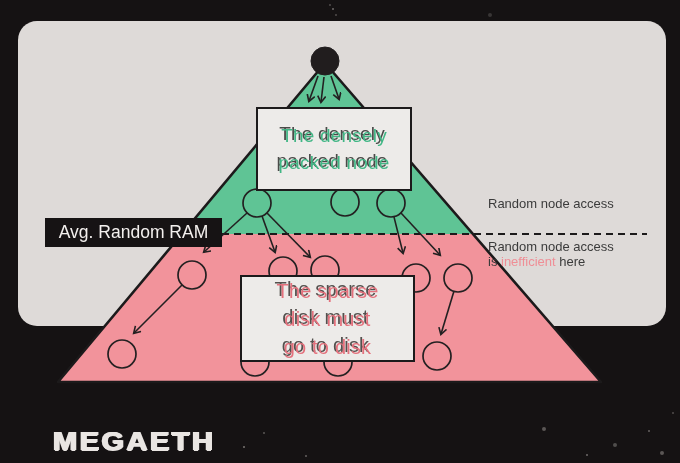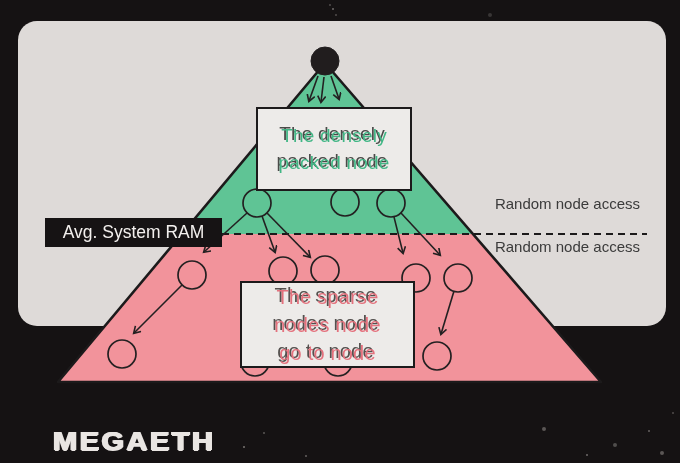--- a/index.html
+++ b/index.html
@@ -9,24 +9,24 @@
     --footer_text:#e9e5e2; --label_bg:#161314; --label_text:#f3f0ee;
   }
   *{margin:0;padding:0;box-sizing:border-box;}
   html,body{width:680px;height:463px;overflow:hidden;}
   body{background:var(--background);font-family:"Liberation Sans","DejaVu Sans",sans-serif;position:relative;}
   #canvas{position:absolute;left:18px;top:21px;width:648px;height:305px;background:var(--canvas);border-radius:19px;}
   #diagram-svg{position:absolute;left:0;top:0;}
   .callout{position:absolute;background:var(--box_bg);border:2px solid var(--outline);text-align:center;display:flex;flex-direction:column;justify-content:center;}
   #dense-box{left:238px;top:86px;width:156px;height:84px;}
   #dense-box .ln{font-size:19px;line-height:27px;color:var(--dense_text);text-shadow:-2px -2px 0 #4a4a48;letter-spacing:0.2px;}
-  #sparse-box{left:222px;top:260px;width:175px;height:87px;}
+  #sparse-box{left:222px;top:254px;width:175px;height:87px;}
   #sparse-box .ln{font-size:20px;line-height:28px;color:var(--sparse_text);text-shadow:-2px -2px 0 #54504e;letter-spacing:0.2px;}
   #ram-label{position:absolute;left:27px;top:197px;width:177px;height:29px;background:var(--label_bg);color:var(--label_text);font-size:17.5px;display:flex;align-items:center;justify-content:center;}
-  .annotation{position:absolute;left:470px;width:152px;text-align:right;font-size:15px;line-height:15px;color:var(--annotation_text);}
+  .annotation{position:absolute;left:470px;width:152px;text-align:left;font-size:13px;line-height:15px;color:var(--annotation_text);}
   #annotation-top{top:175px;}
   #annotation-bottom{top:218px;}
   .hl-efficient{color:var(--efficient);}
   .hl-inefficient{color:var(--inefficient);}
   #footer{position:absolute;left:0;top:420px;width:680px;height:43px;margin-left:20px;}
   #brand{position:absolute;left:33px;top:5px;font-size:29px;font-weight:bold;letter-spacing:2.5px;color:var(--footer_text);
          text-shadow:1px 0 0 currentColor,-1px 0 0 currentColor,0 1px 0 currentColor;transform:scaleY(0.92);transform-origin:left center;}
   #footer-title{position:absolute;right:20px;top:5px;font-size:26px;color:var(--footer_text);letter-spacing:1px;}
   .speck{position:absolute;width:2px;height:2px;border-radius:50%;background:transparent;
     box-shadow:332px 8px 0 0 rgba(220,214,210,.45),335px 14px 0 0 rgba(220,214,210,.3),
@@ -88,29 +88,30 @@
     <circle cx="307" cy="40" r="14" fill="#211d1e" stroke="#211d1e"></circle>
   </svg>
 
   <div id="dense-box" class="callout">
     <div class="ln">The densely</div>
     <div class="ln">packed node</div>
   </div>
 
   <div id="sparse-box" class="callout">
     <div class="ln">The sparse</div>
-    <div class="ln">nodes node</div>
-    <div class="ln">go to node</div>
+    <div class="ln">disk must</div>
+    <div class="ln">go to disk</div>
   </div>
 
-  <div id="ram-label">Avg. System RAM</div>
+  <div id="ram-label">Avg. Random RAM</div>
 
   <div id="annotation-top" class="annotation">
     <div>Random node access</div>
   </div>
   <div id="annotation-bottom" class="annotation">
     <div>Random node access</div>
+    <div><span>is </span><span class="hl-inefficient">inefficient</span><span> here</span></div>
   </div>
 </div>
 
 <div id="footer">
   <div id="brand">MEGAETH</div>
 </div>
 
 </body></html>

